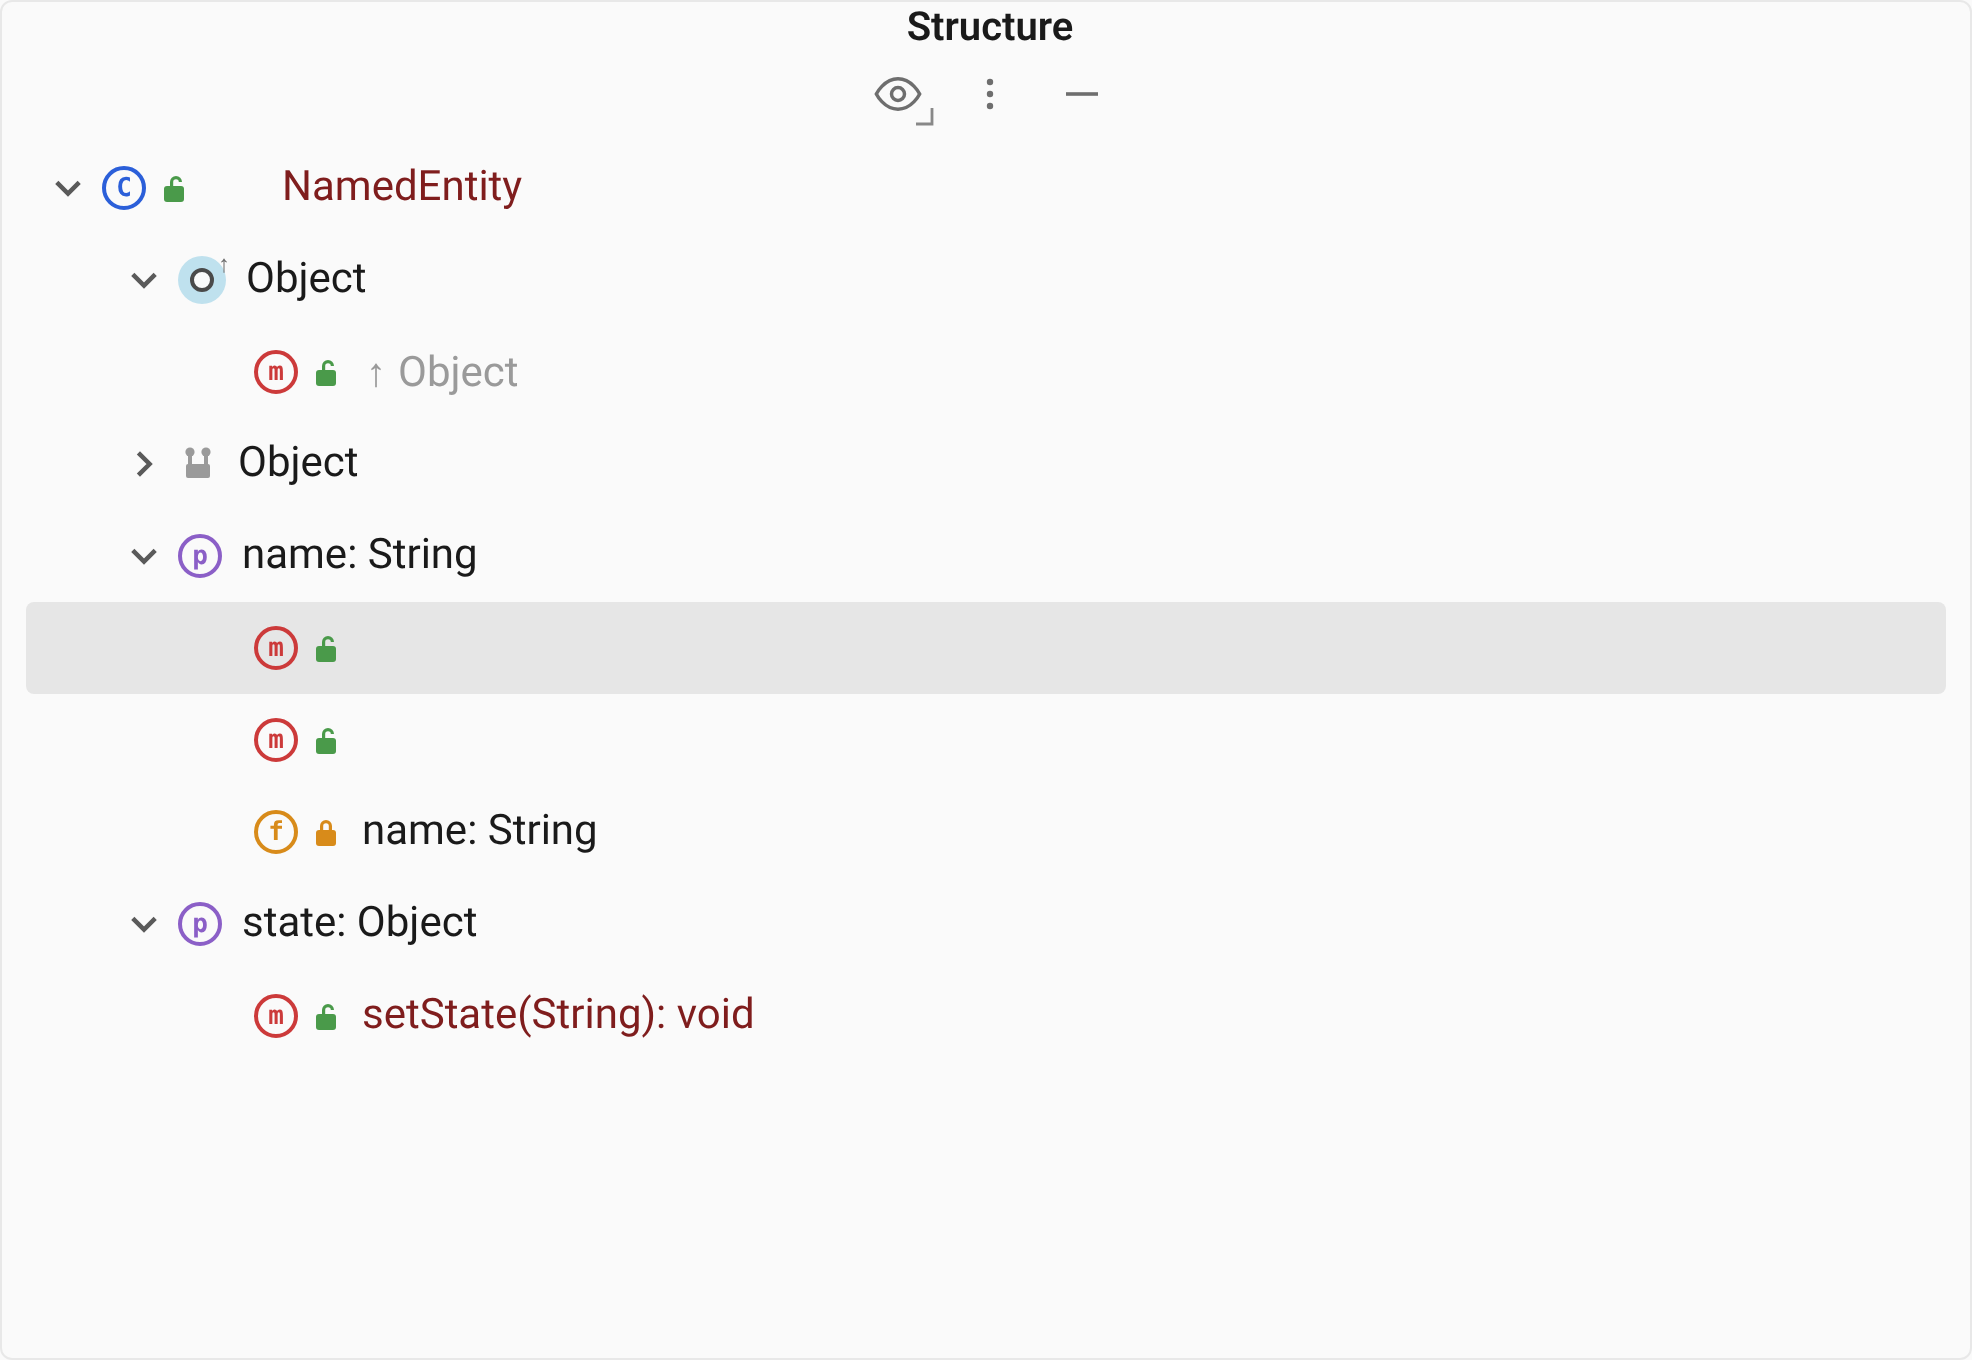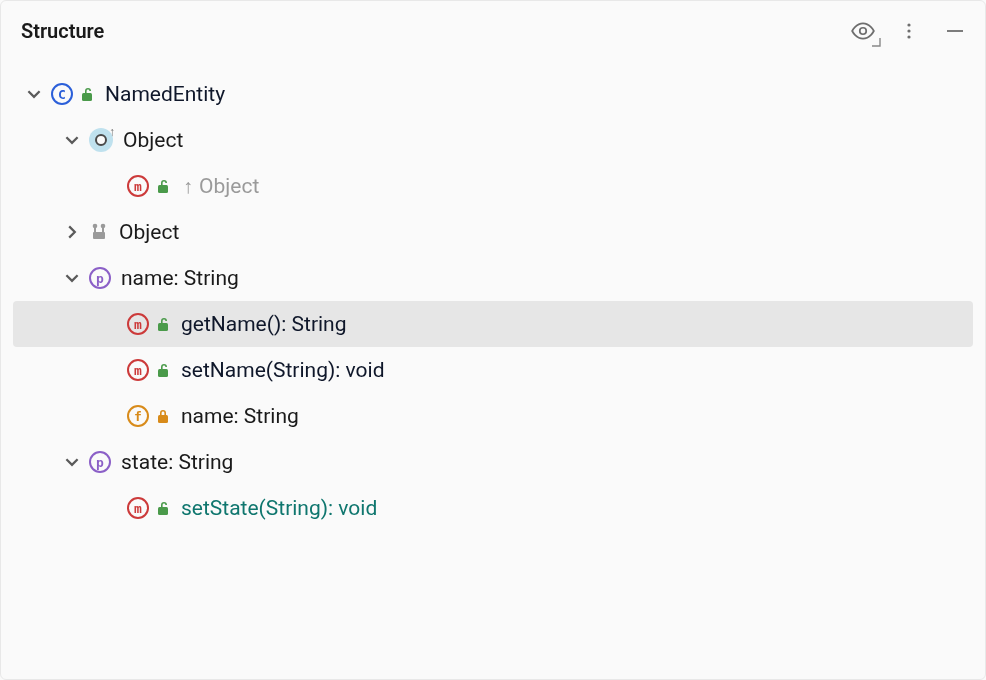--- a/index.html
+++ b/index.html
@@ -21,20 +21,21 @@
     border: 1px solid #e8e8e8;
     border-radius: 6px;
     display: flex;
     flex-direction: column;
   }
   .header {
     height: 60px;
     display: flex;
     align-items: center;
     padding: 0 16px 0 20px;
+    flex-direction: column;
   }
   .title {
     font-weight: 600;
     font-size: 20px;
     flex: 1;
   }
   .toolbar {
     display: flex;
     align-items: center;
     gap: 18px;
@@ -133,22 +134,22 @@
   .vis-icon {
     display: inline-flex;
     align-items: center;
     justify-content: center;
     width: 16px;
   }
   .lock-open { color: #4a9a4a; }
   .lock-closed { color: #d88b1a; }
   .label { display: inline-flex; align-items: baseline; gap: 6px; }
   .txt-black { color: #1a1a1a; }
-  .txt-blue  { color: #0f172a; }
-  .txt-green { color: #0f766e; }
+  .txt-blue  { color: #7f1d1d; margin-left: 36px; }
+  .txt-green { color: #7f1d1d; }
   .txt-gray  { color: #9a9a9a; }
   .node-text { font-size: 21px; }
   .inherit-arrow { color: #9a9a9a; margin-left: 2px; }
 </style>
 </head>
 <body>
 
 <div class="panel">
   <div class="header">
     <div class="title">Structure</div>
@@ -279,39 +280,33 @@
       <span class="arrow none"></span>
       <span class="icons">
         <span class="kind-circle kind-method">m</span>
         <span class="vis-icon lock-open">
           <svg width="14" height="16" viewBox="0 0 14 16" fill="currentColor">
               <path d="M5 7 V5 a3 3 0 0 1 6 0 h-1.6 a1.4 1.4 0 0 0 -2.8 0 V7 Z"></path>
               <rect x="2" y="7" width="10" height="8" rx="1.5"></rect>
             </svg>
         </span>
       </span>
-      <span class="label">
-        <span class="node-text txt-blue">getName(): String</span>
-      </span>
     </div>
 
     <div class="row">
       <span class="indent i2"></span>
       <span class="arrow none"></span>
       <span class="icons">
         <span class="kind-circle kind-method">m</span>
         <span class="vis-icon lock-open">
           <svg width="14" height="16" viewBox="0 0 14 16" fill="currentColor">
               <path d="M5 7 V5 a3 3 0 0 1 6 0 h-1.6 a1.4 1.4 0 0 0 -2.8 0 V7 Z"></path>
               <rect x="2" y="7" width="10" height="8" rx="1.5"></rect>
             </svg>
         </span>
-      </span>
-      <span class="label">
-        <span class="node-text txt-blue">setName(String): void</span>
       </span>
     </div>
 
     <div class="row">
       <span class="indent i2"></span>
       <span class="arrow none"></span>
       <span class="icons">
         <span class="kind-circle kind-field">f</span>
         <span class="vis-icon lock-closed">
           <svg width="14" height="16" viewBox="0 0 14 16" fill="currentColor">
@@ -329,21 +324,21 @@
       <span class="indent i1"></span>
       <span class="arrow">
         <svg width="14" height="14" viewBox="0 0 10 10" fill="none" stroke="currentColor" stroke-width="1.6">
             <path d="M1 3 L5 7 L9 3"></path>
           </svg>
       </span>
       <span class="icons">
         <span class="kind-circle kind-property">p</span>
       </span>
       <span class="label">
-        <span class="node-text txt-black">state: String</span>
+        <span class="node-text txt-black">state: Object</span>
       </span>
     </div>
 
     <div class="row">
       <span class="indent i2"></span>
       <span class="arrow none"></span>
       <span class="icons">
         <span class="kind-circle kind-method">m</span>
         <span class="vis-icon lock-open">
           <svg width="14" height="16" viewBox="0 0 14 16" fill="currentColor">

